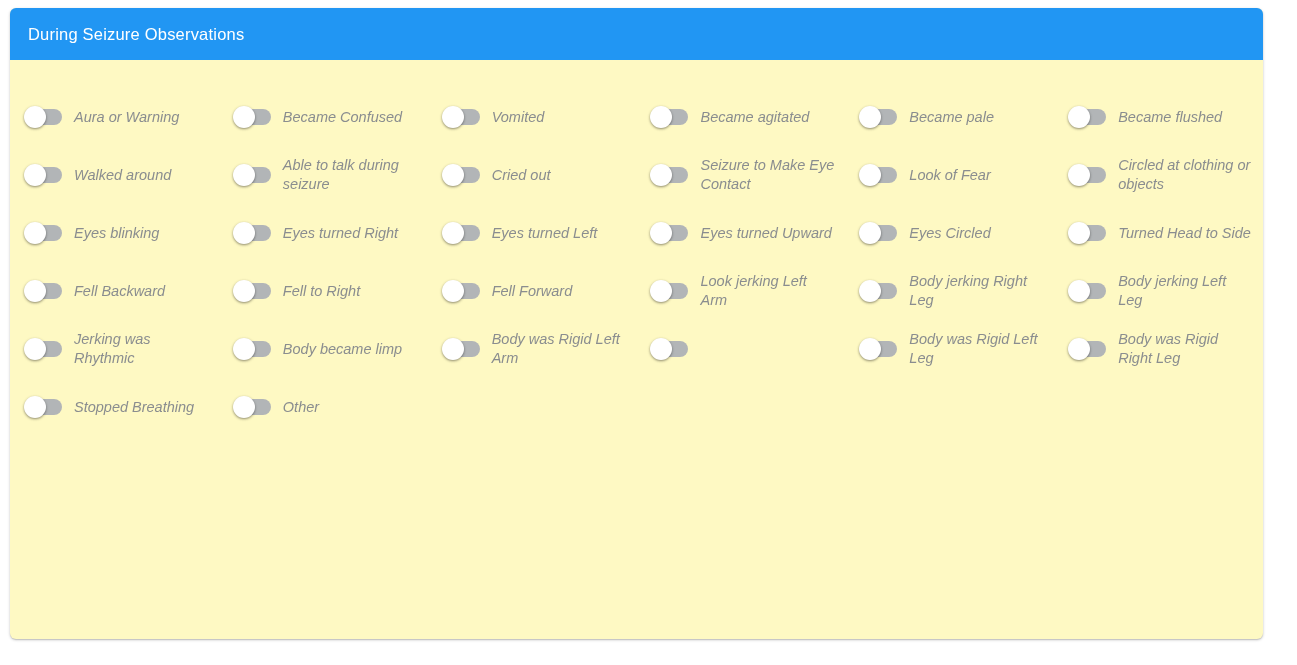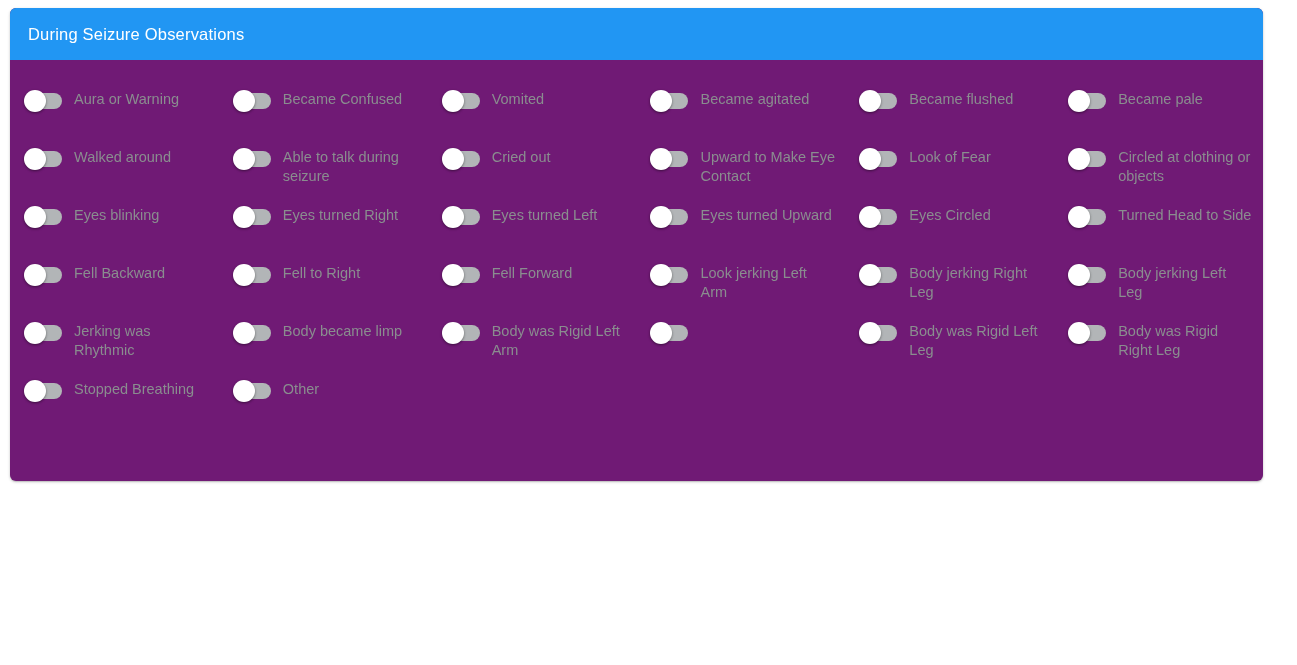--- a/index.html
+++ b/index.html
@@ -18,23 +18,23 @@
     width: 1297px;
     height: 665px;
     box-sizing: border-box;
     padding: 8px 24px 10px 10px;
     background: #ffffff;
   }
 
   .card {
     position: relative;
     width: 1253px;
-    height: 473px;
-    box-sizing: border-box;
-    background: #701a75;
+    height: 631px;
+    box-sizing: border-box;
+    background: #fef9c3;
     border-radius: 6px;
     box-shadow: 0 1px 3px rgba(0,0,0,0.22), 0 1px 1px rgba(0,0,0,0.10);
     overflow: hidden;
   }
 
   .card-header {
     height: 52px;
     background: #2196f3;
     display: flex;
     align-items: center;
@@ -56,24 +56,25 @@
   }
 
   .toggle-grid {
     display: grid;
     grid-template-columns: repeat(6, 1fr);
     column-gap: 0px;
   }
 
   .toggle-item {
     display: flex;
-    align-items: flex-start;
+    align-items: center;
     padding: 0 10px 0 14px;
     box-sizing: border-box;
     min-height: 58px;
+    font-style: italic;
   }
 
   .toggle-item.empty {
     visibility: hidden;
   }
 
   
   .switch {
     position: relative;
     flex: 0 0 auto;
@@ -153,29 +154,29 @@
               <span class="switch-track"></span>
               <span class="switch-knob"></span>
             </div>
             <span class="toggle-label">Became agitated</span>
           </div>
           <div class="toggle-item grid-row-1">
             <div class="switch">
               <span class="switch-track"></span>
               <span class="switch-knob"></span>
             </div>
+            <span class="toggle-label">Became pale</span>
+          </div>
+          <div class="toggle-item grid-row-1">
+            <div class="switch">
+              <span class="switch-track"></span>
+              <span class="switch-knob"></span>
+            </div>
             <span class="toggle-label">Became flushed</span>
           </div>
-          <div class="toggle-item grid-row-1">
-            <div class="switch">
-              <span class="switch-track"></span>
-              <span class="switch-knob"></span>
-            </div>
-            <span class="toggle-label">Became pale</span>
-          </div>
           <div class="toggle-item grid-row-2">
             <div class="switch">
               <span class="switch-track"></span>
               <span class="switch-knob"></span>
             </div>
             <span class="toggle-label">Walked around</span>
           </div>
           <div class="toggle-item grid-row-2">
             <div class="switch">
               <span class="switch-track"></span>
@@ -188,21 +189,21 @@
               <span class="switch-track"></span>
               <span class="switch-knob"></span>
             </div>
             <span class="toggle-label">Cried out</span>
           </div>
           <div class="toggle-item grid-row-2">
             <div class="switch">
               <span class="switch-track"></span>
               <span class="switch-knob"></span>
             </div>
-            <span class="toggle-label">Upward to Make Eye Contact</span>
+            <span class="toggle-label">Seizure to Make Eye Contact</span>
           </div>
           <div class="toggle-item grid-row-2">
             <div class="switch">
               <span class="switch-track"></span>
               <span class="switch-knob"></span>
             </div>
             <span class="toggle-label">Look of Fear</span>
           </div>
           <div class="toggle-item grid-row-2">
             <div class="switch">

